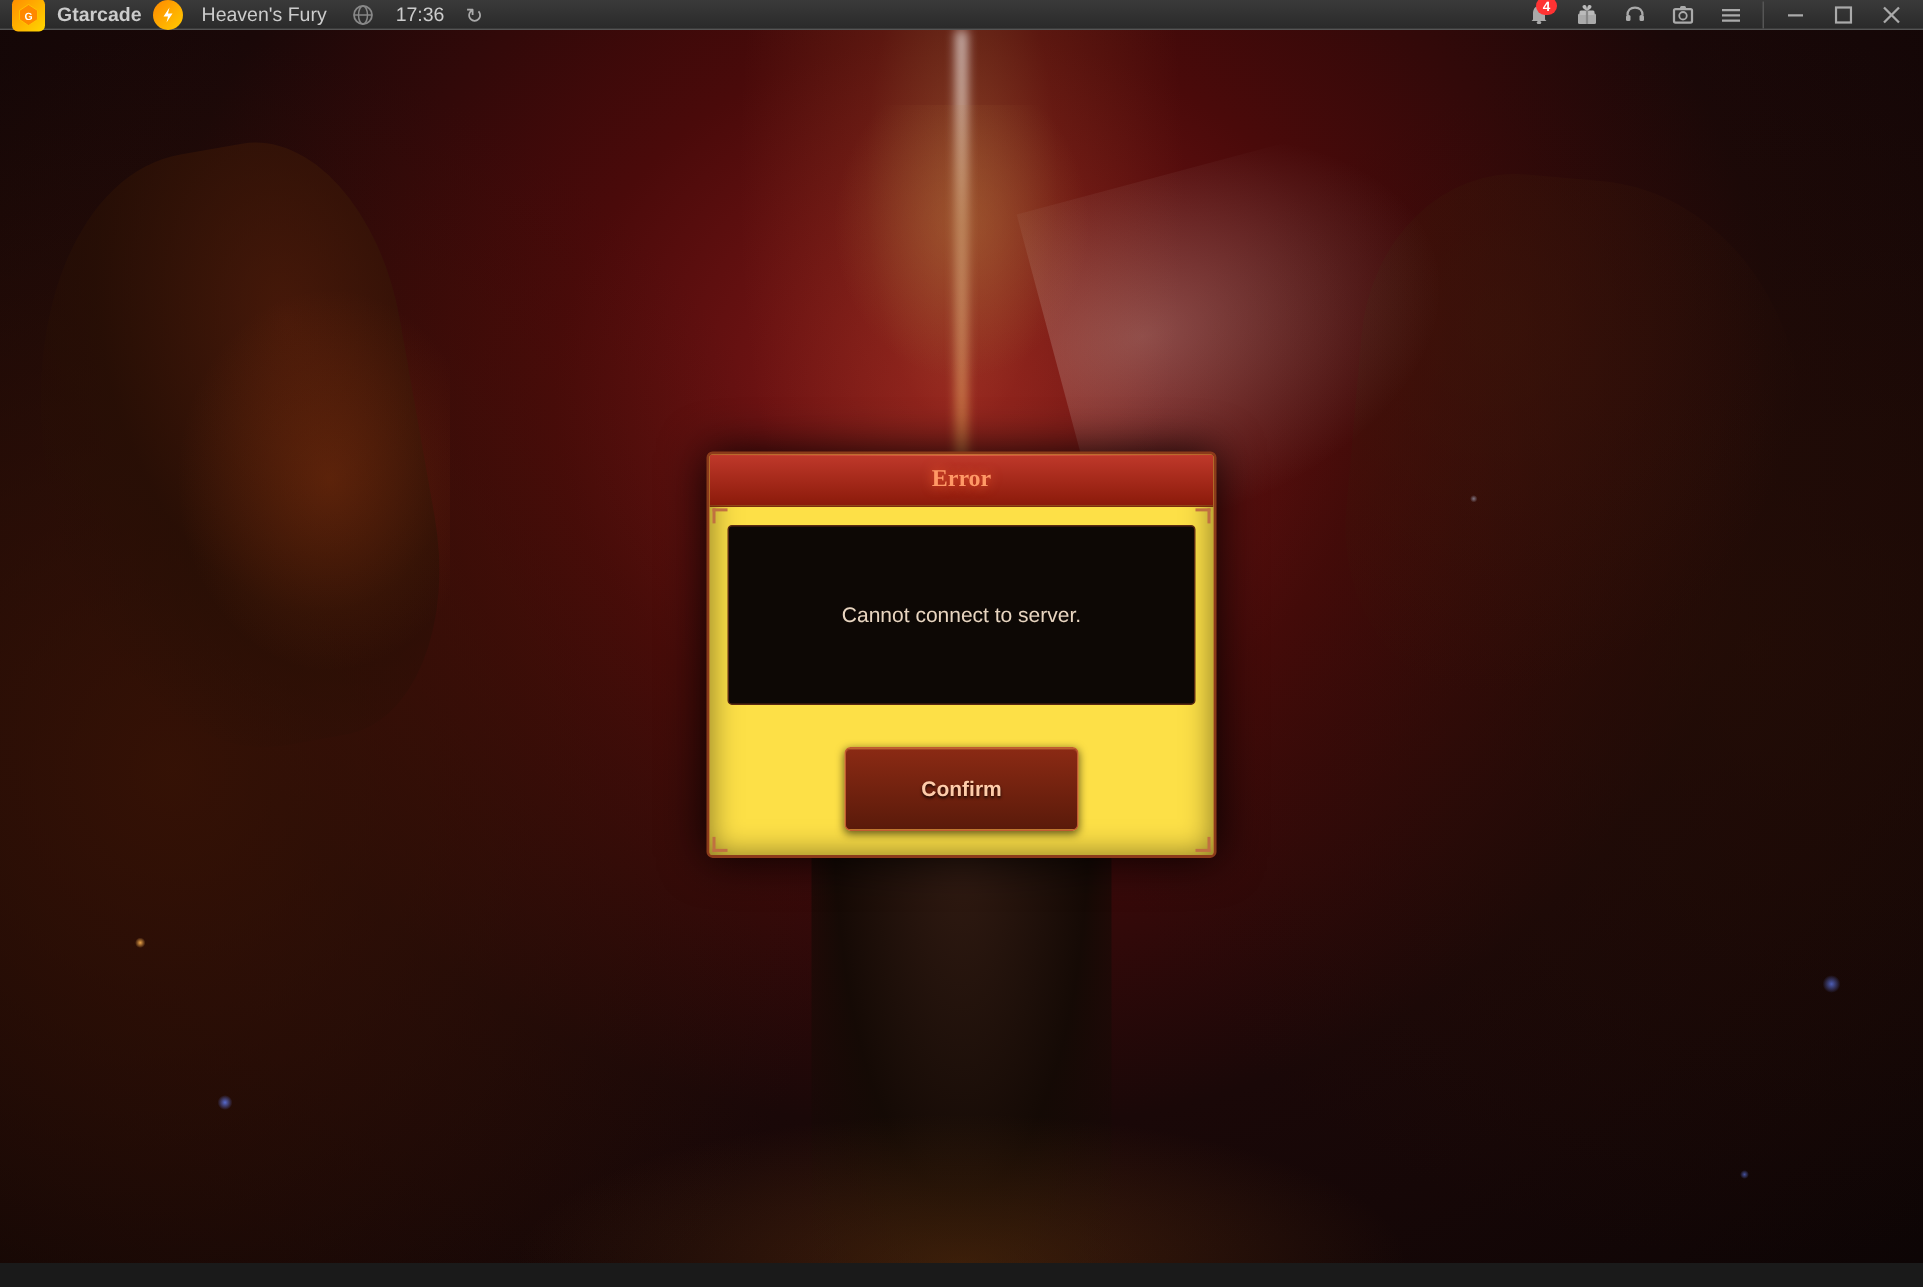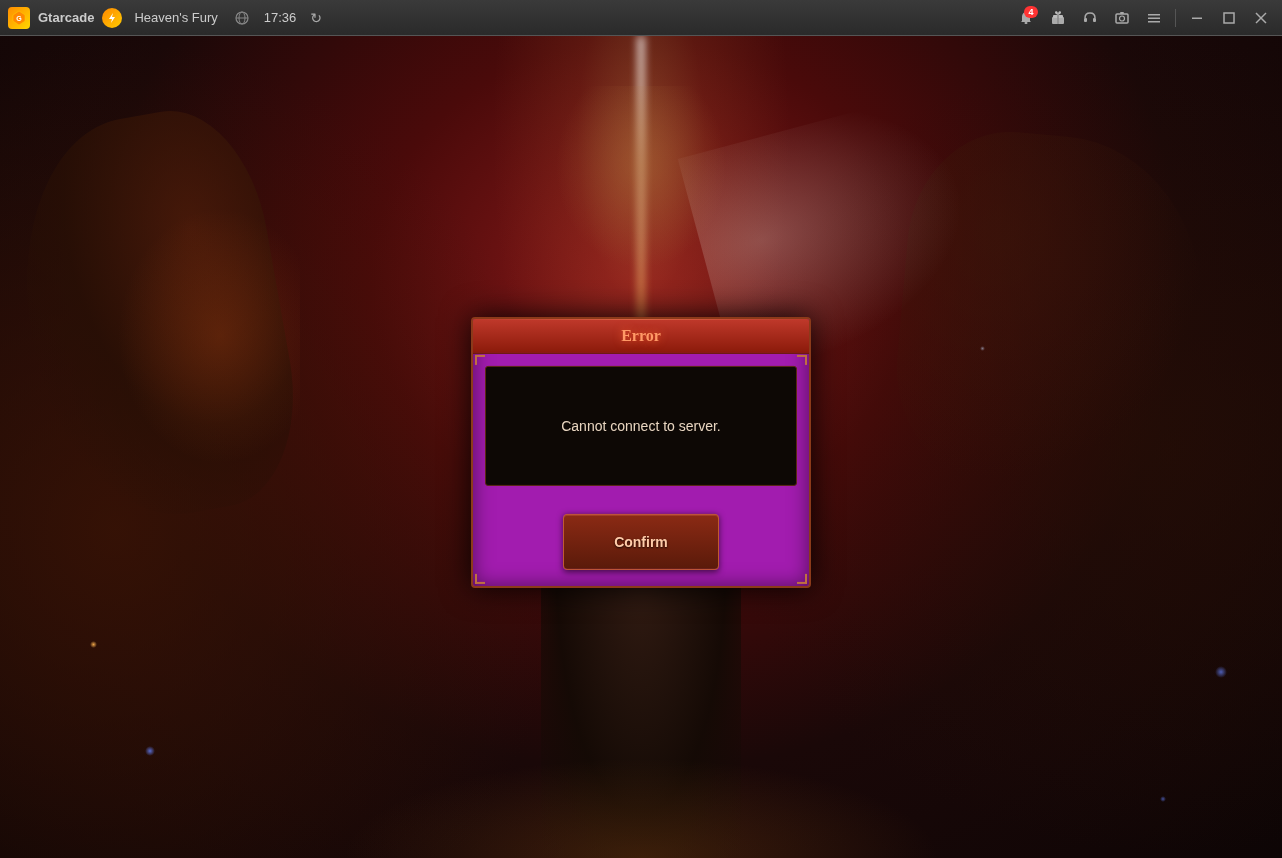--- a/index.html
+++ b/index.html
@@ -8,21 +8,21 @@
       width: 1282px;
       height: 858px;
       overflow: hidden;
       font-family: Arial, sans-serif;
       background: #1a1a1a;
     }
 
     
     #titlebar {
       width: 100%;
-      height: 36px;
+      height: 20px;
       background: linear-gradient(to bottom, #3a3a3a, #2a2a2a);
       display: flex;
       align-items: center;
       padding: 0 8px;
       position: relative;
       z-index: 100;
       border-bottom: 1px solid #555;
     }
 
     #titlebar-left {
@@ -226,21 +226,21 @@
       border-radius: 40% 60% 60% 40%;
     }
 
     
     #error-dialog {
       position: absolute;
       top: 50%;
       left: 50%;
       transform: translate(-50%, -48%);
       width: 340px;
-      background: #a21caf;
+      background: #fde047;
       border: 2px solid #8B3a1a;
       border-radius: 4px;
       box-shadow: 0 0 30px rgba(0,0,0,0.9), inset 0 0 20px rgba(0,0,0,0.5);
       z-index: 50;
       overflow: hidden;
     }
 
     #dialog-header {
       background: linear-gradient(to bottom, #c0392b, #8B1a0a);
       padding: 8px 16px;

